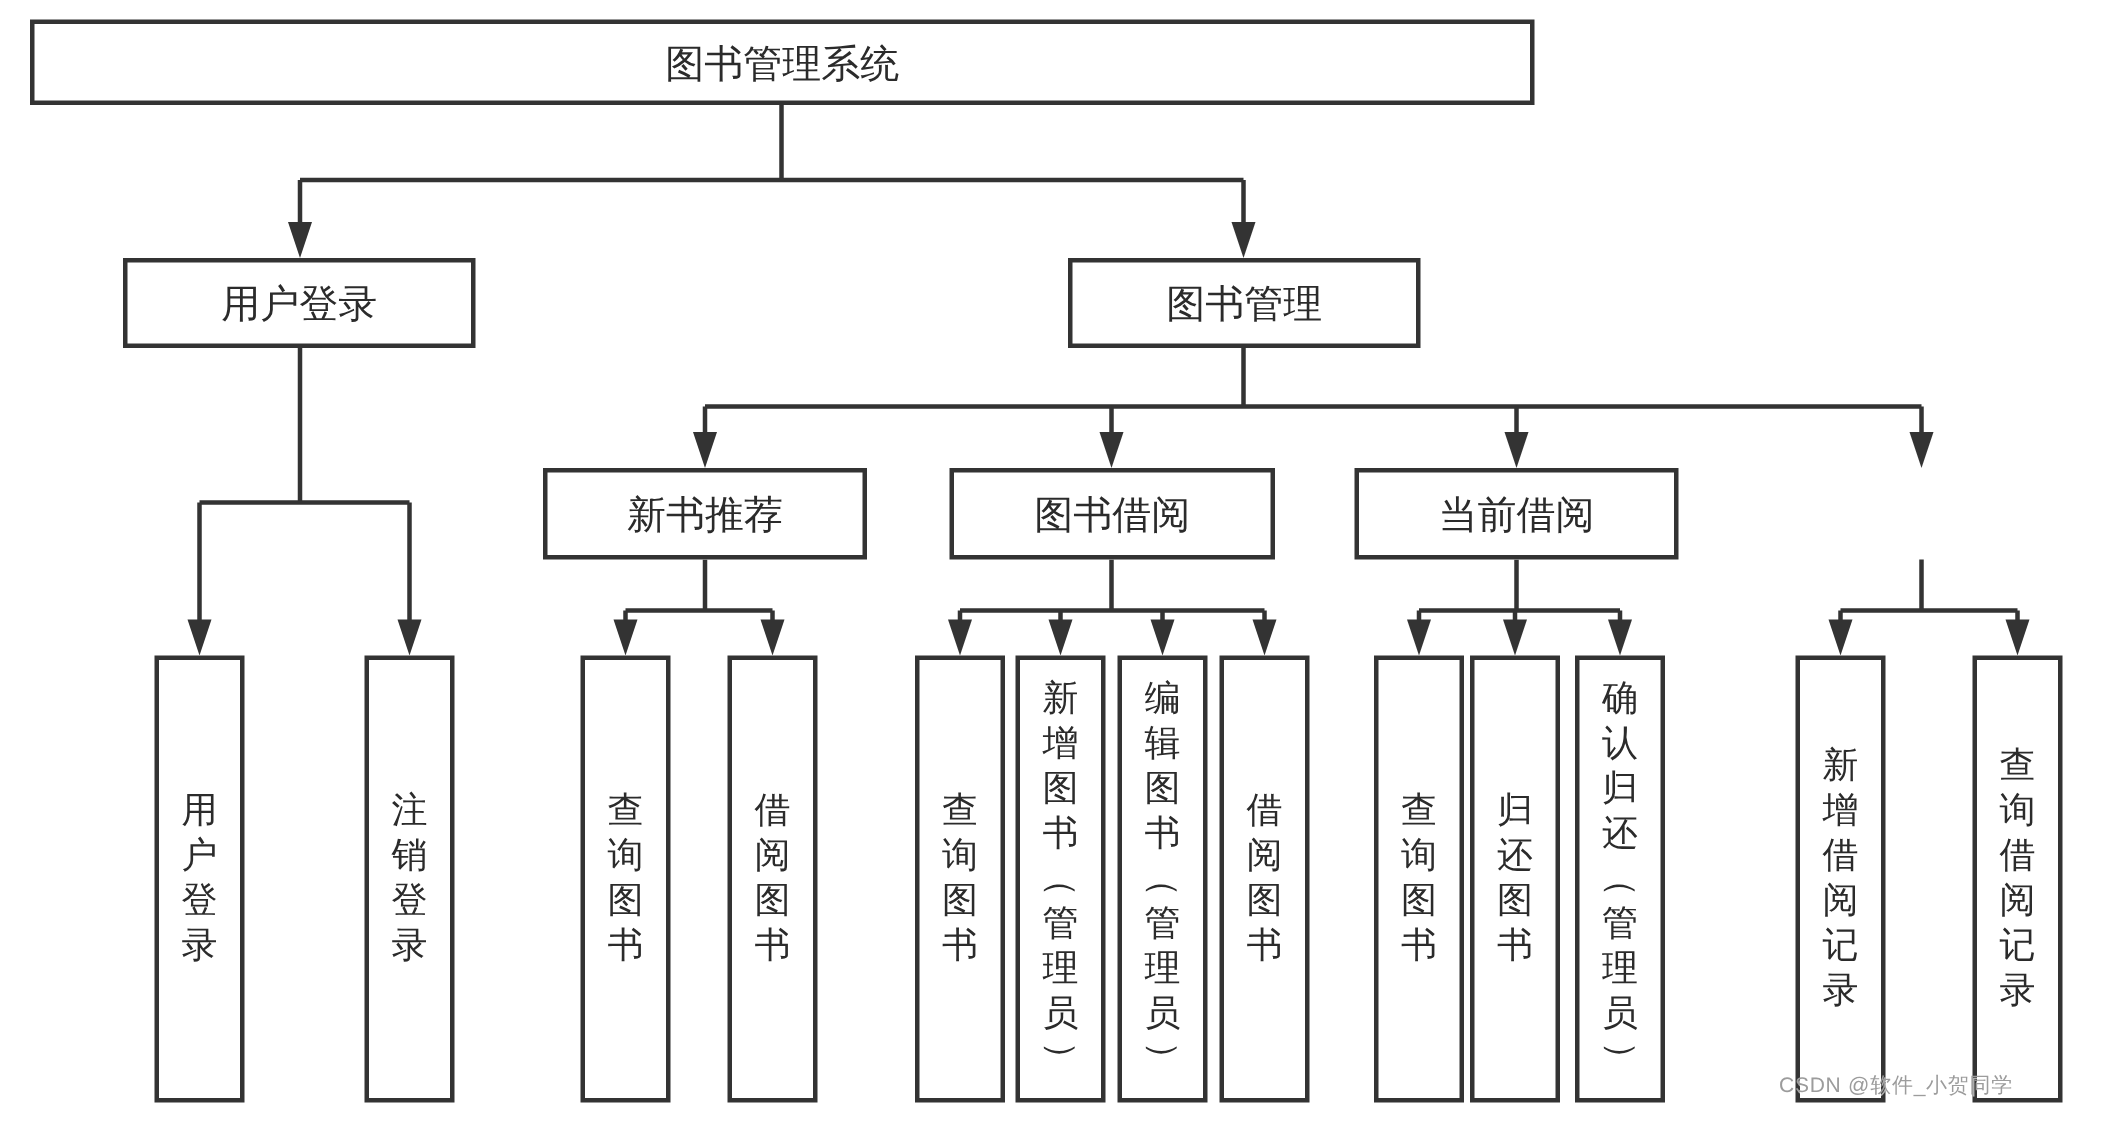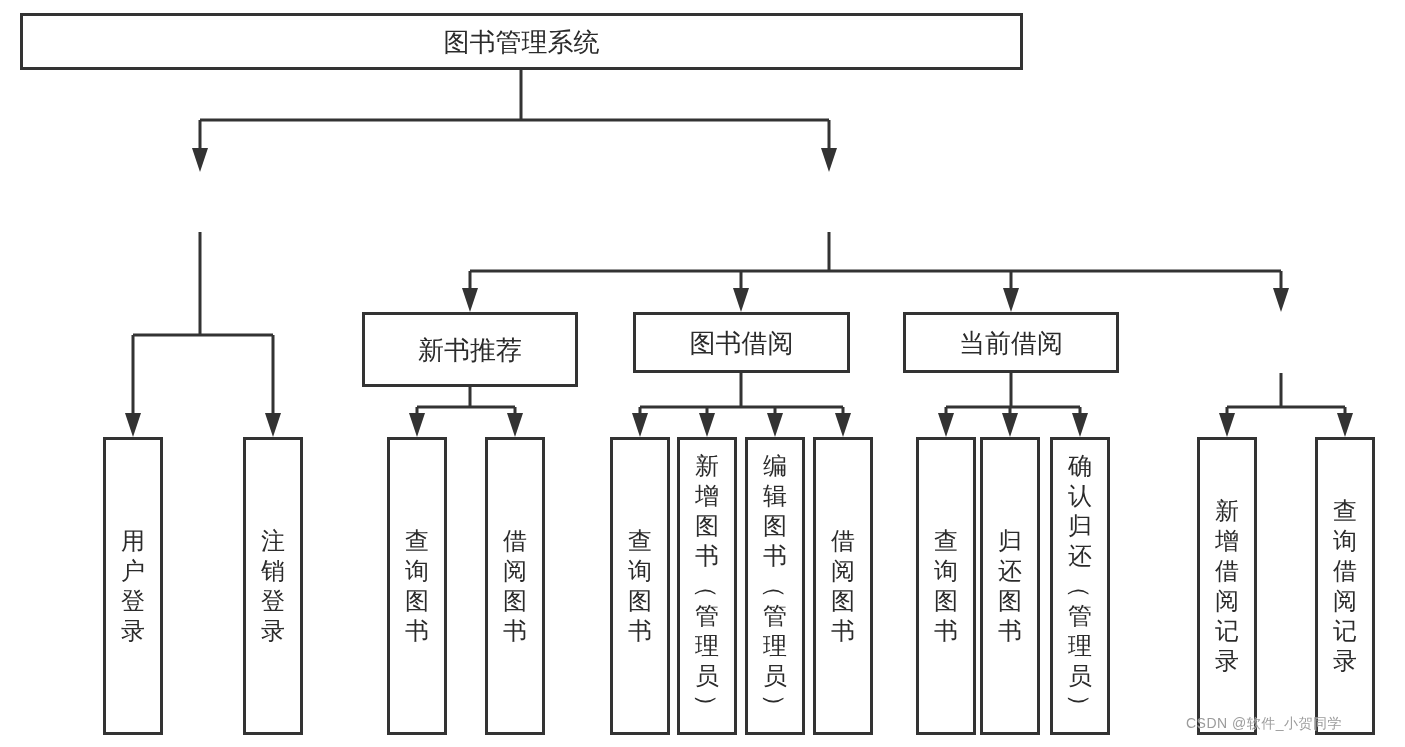--- a/index.html
+++ b/index.html
@@ -114,22 +114,24 @@
 
     <g stroke="#333333" stroke-width="3" fill="#333333">
       <path d="M1281,373 V407 M1227,407 H1345 M1227,407 V415 M1345,407 V415" fill="none"></path>
       <polygon points="1219,413 1235,413 1227,437" stroke="none"></polygon>
       <polygon points="1337,413 1353,413 1345,437" stroke="none"></polygon>
     </g>
   </svg>
 
   <div class="node" style="left:20px;top:13px;width:1003px;height:57px">图书管理系统</div>
 
-
-  <div class="node" style="left:362px;top:312px;width:216px;height:75px">新书推荐</div>
+  <div class="node" style="left:82px;top:172px;width:235px;height:60px">用户登录</div>
+  <div class="node" style="left:712px;top:172px;width:235px;height:60px">图书管理</div>
+
+  <div class="node" style="left:362px;top:312px;width:216px;height:61px">新书推荐</div>
   <div class="node" style="left:903px;top:312px;width:216px;height:61px">当前借阅</div>
   <div class="node" style="left:633px;top:312px;width:217px;height:61px">图书借阅</div>
 
   <div class="node vert" style="left:103px;top:437px;width:60px;height:298px">
       <span>用</span>
       <span>户</span>
       <span>登</span>
       <span>录</span>
     </div>
   <div class="node vert" style="left:243px;top:437px;width:60px;height:298px">

